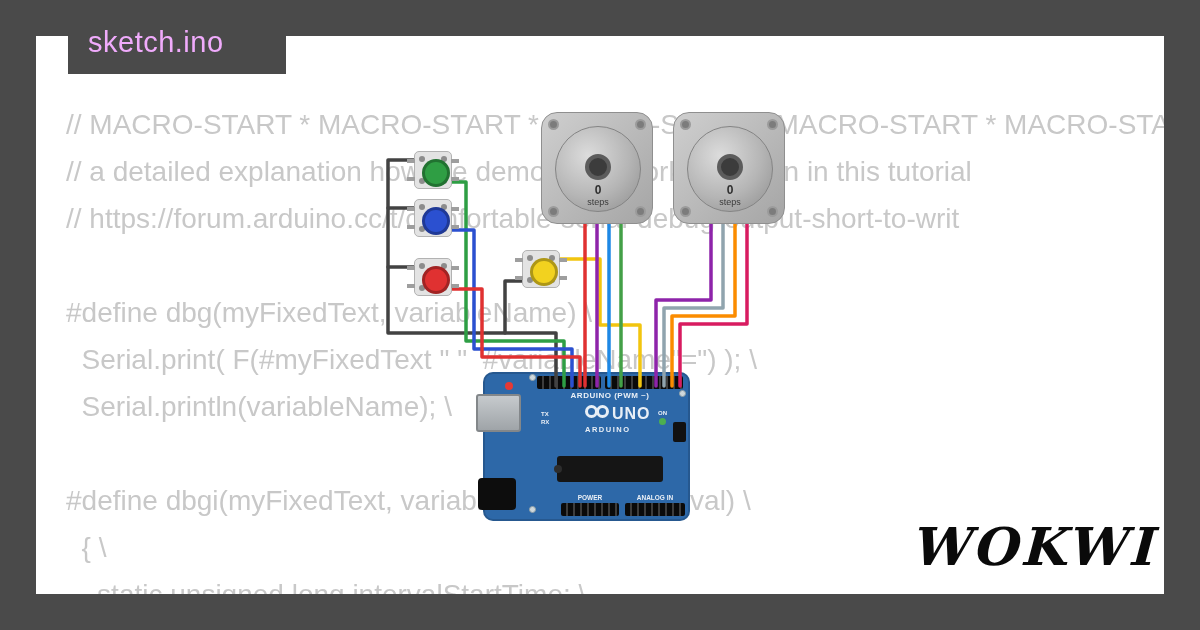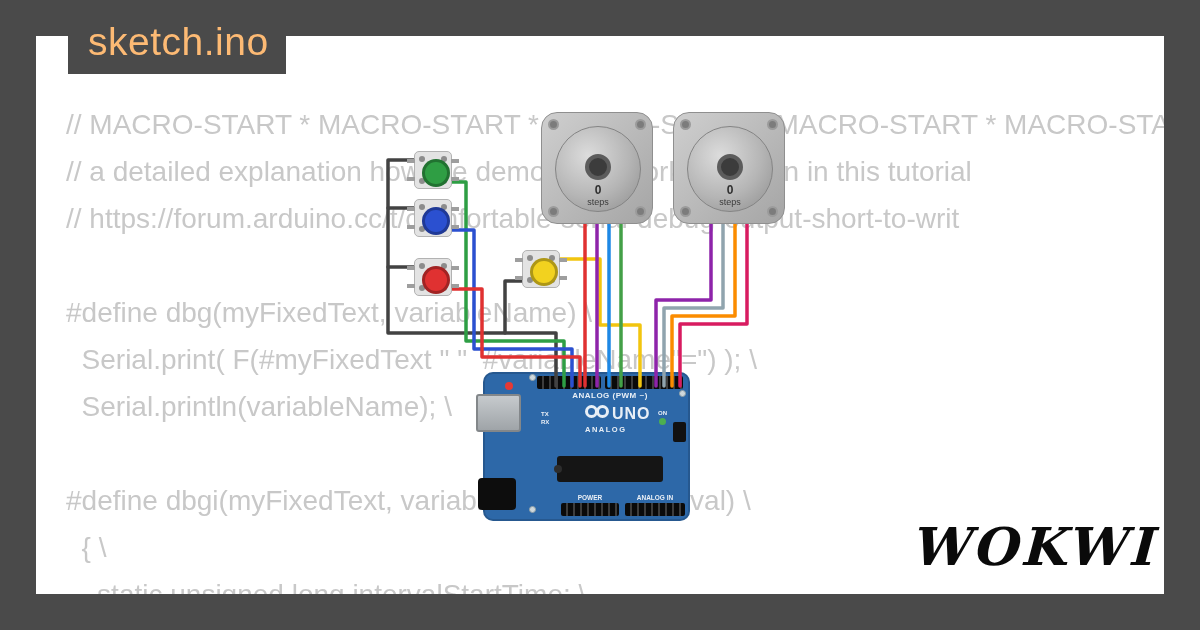--- a/index.html
+++ b/index.html
@@ -9,21 +9,21 @@
   
   .frame{position:absolute;background:#4a4a4a;z-index:5;}
   .frame-top{left:0;top:0;width:1200px;height:36px;}
   .frame-bottom{left:0;bottom:0;width:1200px;height:36px;}
   .frame-left{left:0;top:0;width:36px;height:630px;}
   .frame-right{right:0;top:0;width:36px;height:630px;}
 
   
   .tab{position:absolute;left:68px;top:10px;width:218px;height:64px;background:#4a4a4a;z-index:6;
        display:flex;align-items:center;padding-left:20px;box-sizing:border-box;}
-  .tab span{color:#fdba74;font-size:39px;letter-spacing:.5px;text-align:right;}
+  .tab span{color:#f0abfc;font-size:29px;letter-spacing:.5px;text-align:right;}
 
   
   pre.code{position:absolute;left:66px;top:101px;margin:0;z-index:1;white-space:pre;
            font-family:"Liberation Sans",sans-serif;font-size:28px;line-height:47px;color:#c8c8c8;}
 
   
   svg.wires{position:absolute;left:0;top:0;z-index:3;}
 
   
   .pbtn{position:absolute;width:38px;height:38px;background:#e3e3e3;border:1px solid #b2b2b2;
@@ -100,25 +100,25 @@
 
 #define dbgi(myFixedText, variableName,timeInterval) \
   { \
     static unsigned long intervalStartTime; \</pre>
 
   <div class="board">
     <div class="hdr hdr-t1"></div>
     <div class="hdr hdr-t2"></div>
     <div class="hdr hdr-b1"></div>
     <div class="hdr hdr-b2"></div>
-    <div class="blabel lbl-digital">ANALOG (PWM ~)</div>
+    <div class="blabel lbl-digital">ARDUINO (PWM ~)</div>
     <div class="blabel lbl-power">POWER</div>
     <div class="blabel lbl-analog">ANALOG IN</div>
     <div class="blabel lbl-uno">UNO</div>
-    <div class="blabel lbl-brand">ANALOG</div>
+    <div class="blabel lbl-brand">ARDUINO</div>
     <div class="blabel lbl-tx">TX</div>
     <div class="blabel lbl-rx">RX</div>
     <div class="blabel lbl-on">ON</div>
     <div class="inf">
         <i class="c1"></i>
         <i class="c2"></i>
       </div>
     <div class="usb"></div>
     <div class="jack"></div>
     <div class="mcu"></div>

